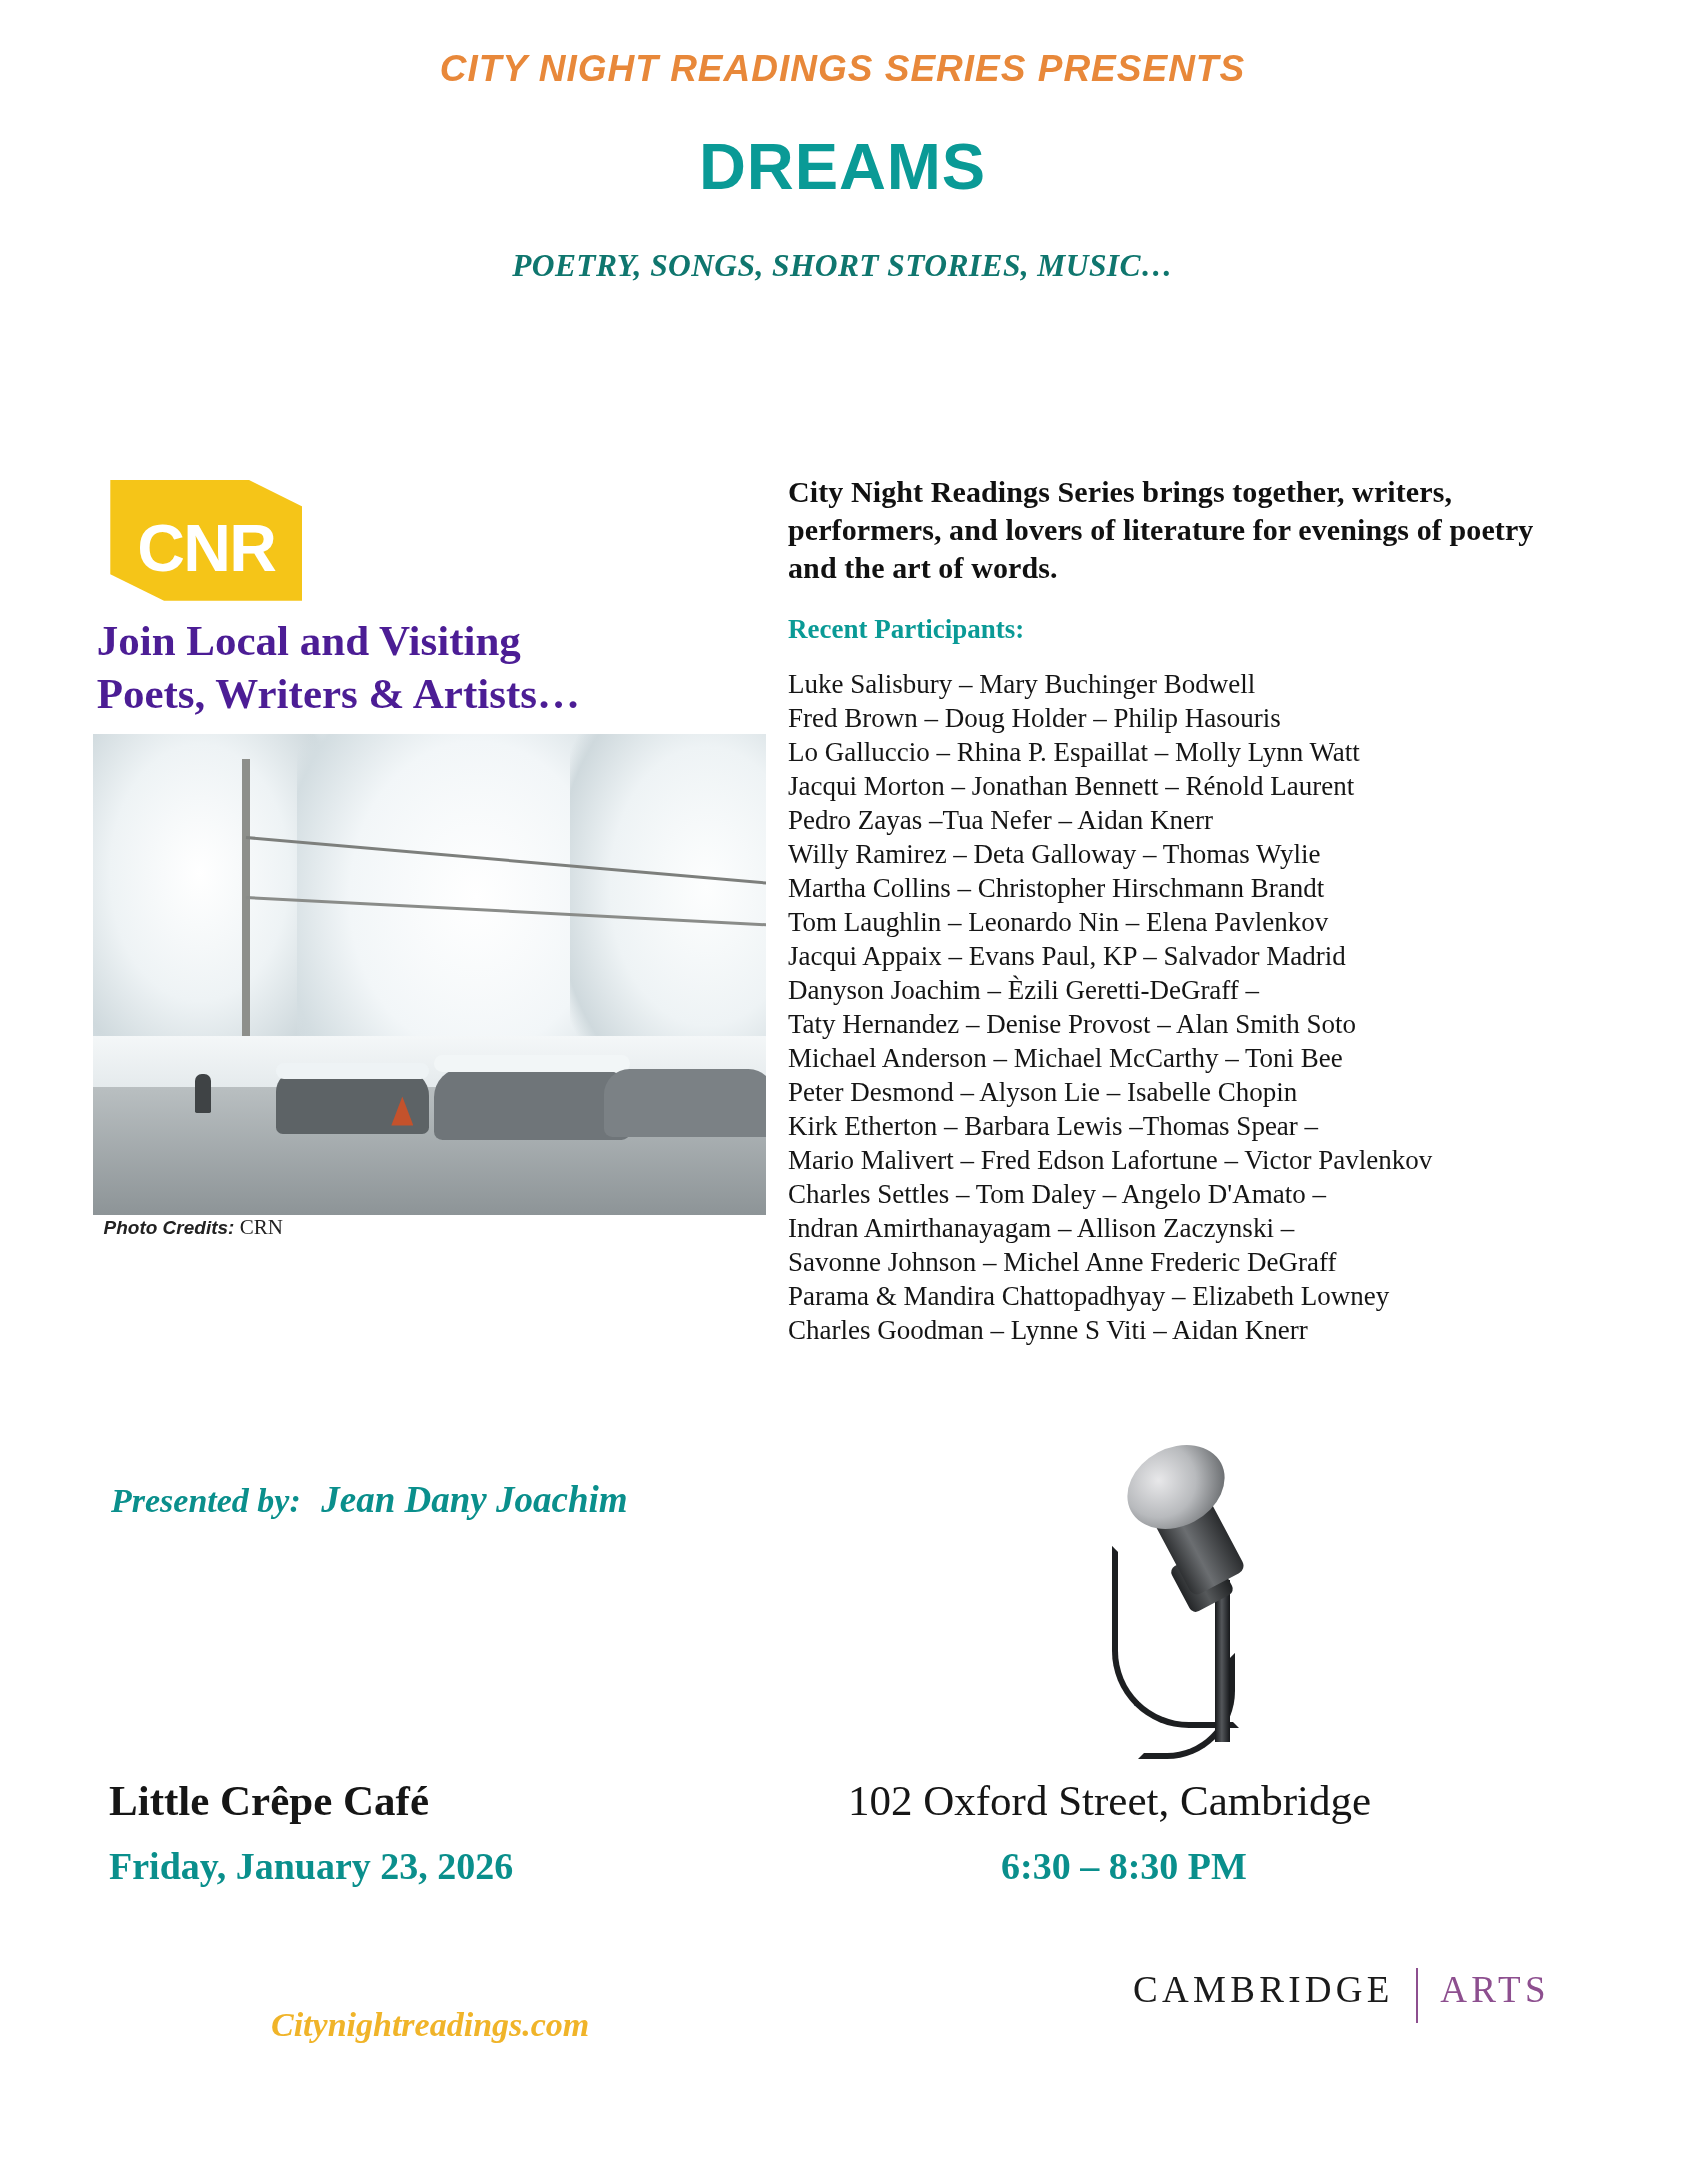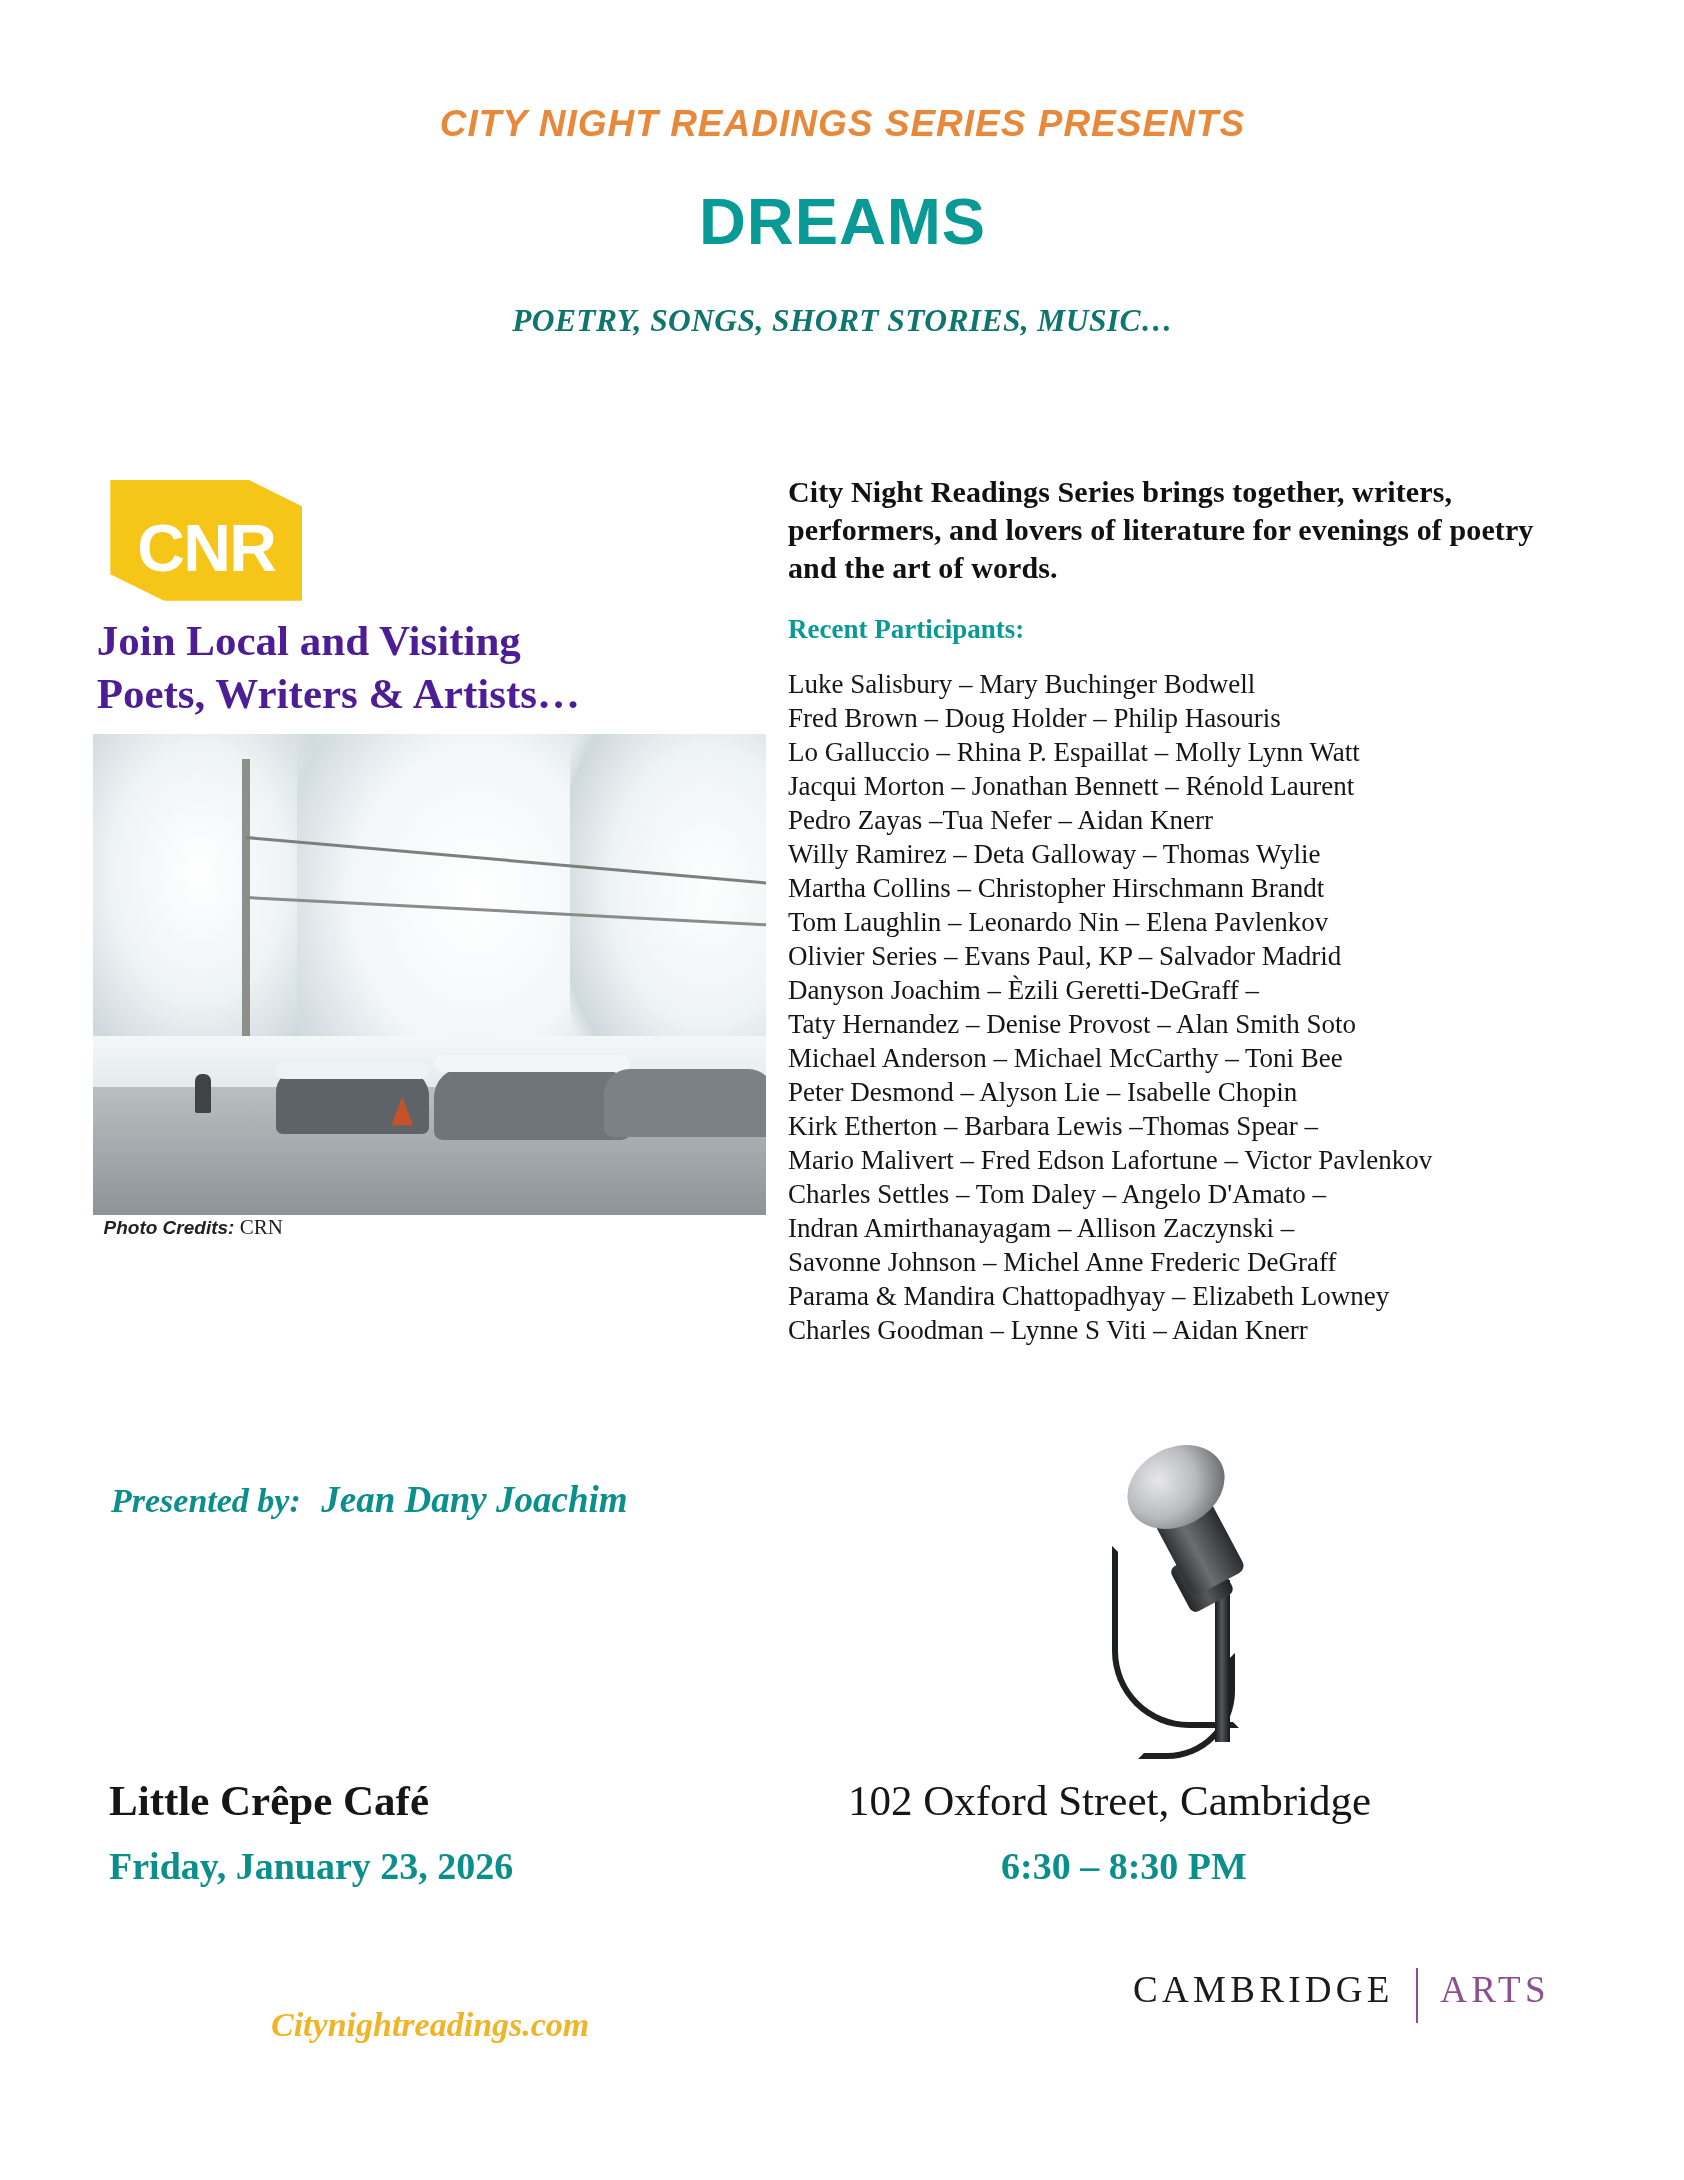--- a/index.html
+++ b/index.html
@@ -18,21 +18,21 @@
   .page {
     position: relative;
     width: 1685px;
     height: 2181px;
     background: #ffffff;
   }
 
   
   .header {
     text-align: center;
-    padding-top: 103px;
+    padding-top: 48px;
   }
   .presents {
     font-family: "Liberation Sans", sans-serif;
     font-style: italic;
     font-weight: bold;
     font-size: 37px;
     letter-spacing: 1px;
     color: #e8883a;
   }
   .title {
@@ -458,21 +458,21 @@
       <div class="recent-label">Recent Participants:</div>
       <div class="participants">
         <div>Luke Salisbury – Mary Buchinger Bodwell</div>
         <div>Fred Brown – Doug Holder – Philip Hasouris</div>
         <div>Lo Galluccio – Rhina P. Espaillat –  Molly Lynn Watt</div>
         <div>Jacqui Morton – Jonathan Bennett – Rénold Laurent</div>
         <div>Pedro Zayas –Tua Nefer – Aidan Knerr</div>
         <div>Willy Ramirez – Deta Galloway  – Thomas Wylie</div>
         <div>Martha Collins – Christopher Hirschmann Brandt</div>
         <div>Tom Laughlin – Leonardo Nin – Elena Pavlenkov</div>
-        <div>Olivier Series – Evans Paul, KP – Salvador Madrid</div>
+        <div>Jacqui Appaix – Evans Paul, KP – Salvador Madrid</div>
         <div>Danyson Joachim – Èzili Geretti-DeGraff  –</div>
         <div>Taty  Hernandez – Denise Provost – Alan Smith Soto</div>
         <div>Michael Anderson – Michael McCarthy  –  Toni Bee</div>
         <div>Peter Desmond –  Alyson Lie – Isabelle Chopin</div>
         <div>Kirk Etherton – Barbara Lewis –Thomas Spear –</div>
         <div>Mario Malivert – Fred Edson Lafortune – Victor Pavlenkov</div>
         <div>Charles Settles – Tom Daley – Angelo D'Amato –</div>
         <div>Indran Amirthanayagam – Allison Zaczynski –</div>
         <div>Savonne Johnson – Michel Anne Frederic DeGraff</div>
         <div>Parama &amp; Mandira Chattopadhyay –  Elizabeth Lowney</div>

